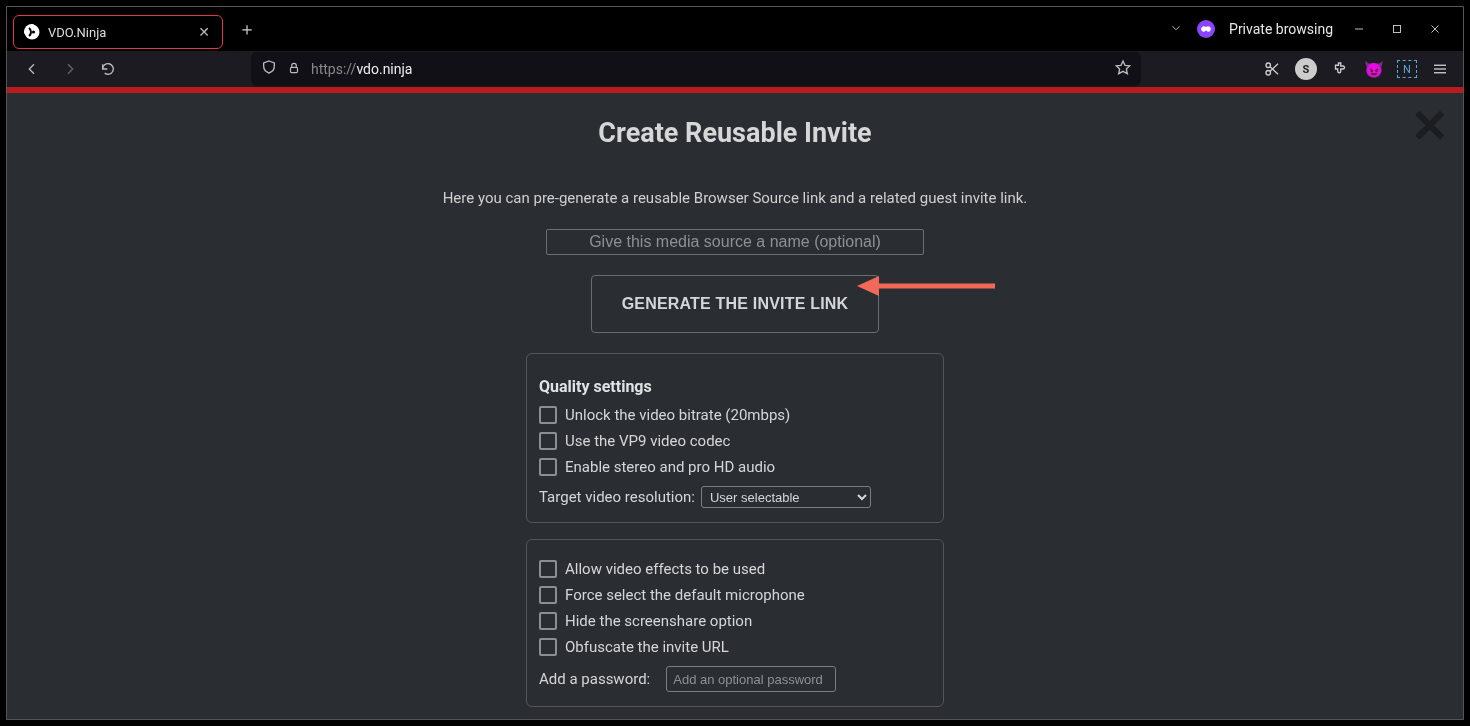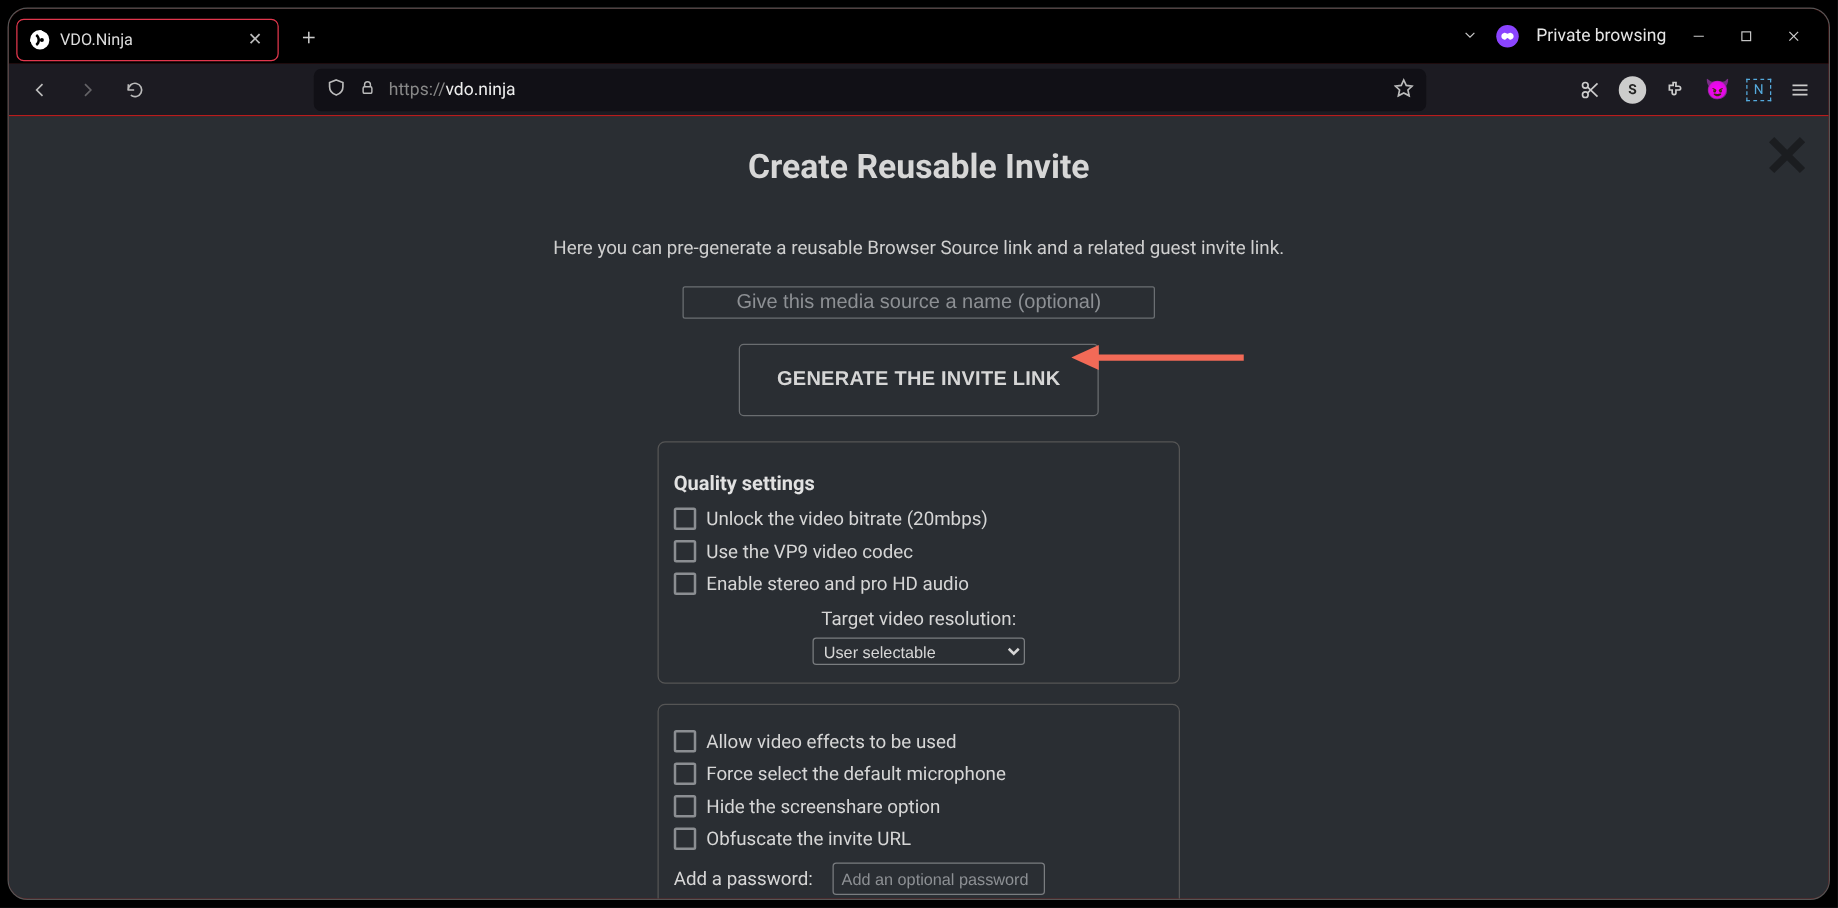--- a/index.html
+++ b/index.html
@@ -1,19 +1,19 @@
 <!DOCTYPE html>
 <html><head>
 <meta charset="utf-8">
 <style>
   * { box-sizing: border-box; margin: 0; padding: 0; }
   html, body { width: 1470px; height: 726px; overflow: hidden; font-family: -apple-system, BlinkMacSystemFont, "Segoe UI", Roboto, sans-serif; background: #000; }
   .window {
-    position: absolute; inset: 6px; border: 1px solid #555; border-radius: 16px; overflow: hidden;
-    background: #7f1d1d;
+    position: absolute; inset: 6px; border: 1px solid #555; border-radius: 1px; overflow: hidden;
+    background: #fef9c3;
   }
 
   
   .tab-strip {
     height: 44px; background: #000; display: flex; align-items: center; padding: 0 6px;
   }
   .tab {
     display: flex; align-items: center; gap: 8px;
     height: 34px; margin-top: 6px; padding: 0 10px;
     border: 1px solid #e2374d; border-radius: 6px;
@@ -30,21 +30,21 @@
   .tab-title { flex: 1; white-space: nowrap; overflow: hidden; text-overflow: ellipsis; }
   .tab-close { color: #bbb; width:16px; text-align:center; font-size:14px; line-height:1; }
   .new-tab { margin-left: 10px; color: #ccc; font-size: 18px; width: 28px; height: 28px; display:flex; align-items:center; justify-content:center; border-radius:4px; }
   .tab-right { margin-left: auto; display:flex; align-items:center; gap: 14px; padding-right: 10px; color:#ccc; }
   .pb-icon { width:18px; height:18px; border-radius:50%; background:#8b44ff; display:inline-flex; align-items:center; justify-content:center; font-size:11px; color:#fff; }
   .win-btn { width:24px; height:24px; display:flex; align-items:center; justify-content:center; color:#ccc; }
   .chev-icon svg, .win-btn svg { width:14px; height:14px; stroke:#ccc; stroke-width:1.6; fill:none; }
 
   
   .toolbar {
-    height: 42px; background: #1c1b22; border-bottom: 1px solid #b91c1c;
+    height: 42px; background: #1c1b22; border-bottom: 6px solid #b91c1c;
     display:flex; align-items:center; padding: 0 8px; gap: 4px;
   }
   .nav-btn { width:34px; height:34px; display:flex; align-items:center; justify-content:center; color:#aaa; border-radius:6px; }
   .nav-btn svg { width:16px; height:16px; stroke:#bbb; stroke-width:2; fill:none; }
   .url-bar {
     flex: 0 0 auto; margin-left: 122px;
     display:flex; align-items:center; gap:10px;
     background:#111016; border-radius: 6px; height:34px; padding: 0 10px;
     width: 890px; color:#aaa;
   }
@@ -94,21 +94,21 @@
 
   .panel {
     width: 418px; margin: 20px auto 0; border:1px solid #555; border-radius:6px;
     padding: 12px 12px 14px;
   }
   .panel h3 { font-size:16px; font-weight:700; color:#e2e2e2; margin-bottom: 10px; margin-top: 11px; }
   .opt-row { display:flex; align-items:center; gap:8px; margin: 8px 0; font-size:15px; color:#d6d6d6; }
   .chk {
     width:18px; height:18px; border:2px solid #8b8e92; border-radius:2px; background:transparent; display:inline-block;
   }
-  .sel-row { display:flex; align-items:center; gap:6px; margin-top:10px; font-size:15px; color:#d6d6d6;flex-direction:column; }
+  .sel-row { display:flex; align-items:center; gap:6px; margin-top:10px; font-size:15px; color:#d6d6d6; }
   select.res {
     background:#2a2e33; color:#d6d6d6; border:1px solid #7a7d80; border-radius:3px;
     height:22px; font-size:13px; padding: 0 4px; width: 170px;
   }
   .pw-row { display:flex; align-items:center; gap:16px; margin-top:10px; font-size:15px; color:#d6d6d6; }
   input.pw {
     background:transparent; color:#ddd; border:1px solid #7a7d80; border-radius:3px;
     height:26px; font-size:13px; padding: 0 6px; width: 170px;
   }
   input.pw::placeholder { color:#8d9094; }

